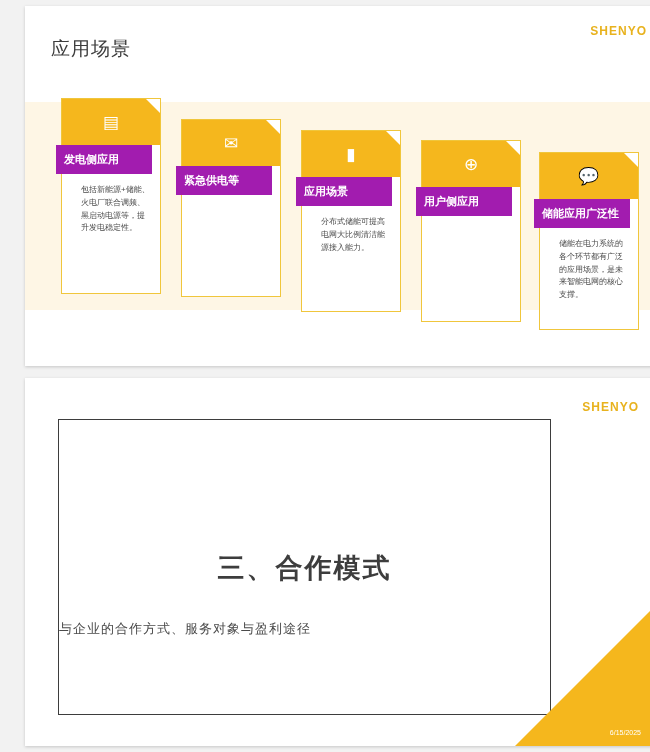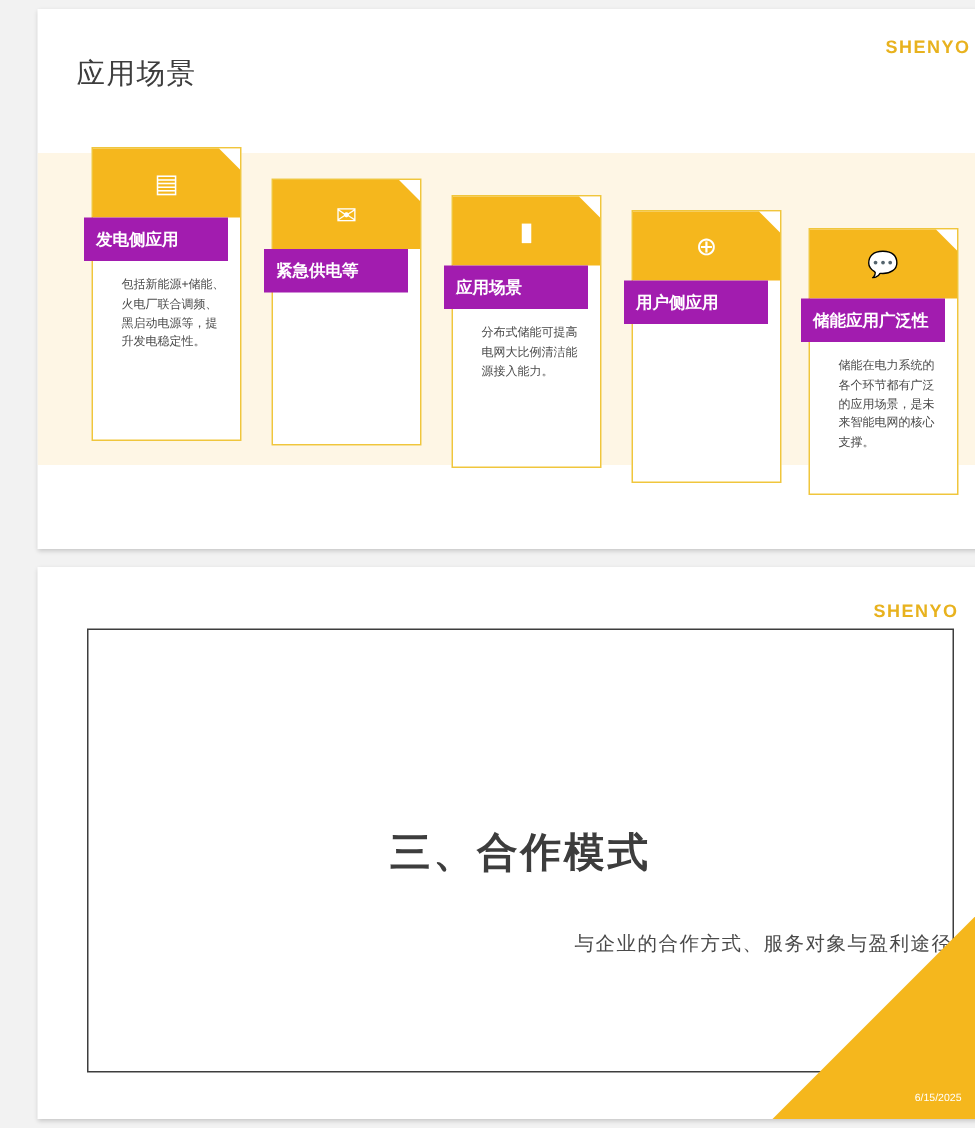--- a/index.html
+++ b/index.html
@@ -133,21 +133,21 @@
     top: 22px;
     color: #e8b21e;
     font-size: 12px;
     font-weight: bold;
     letter-spacing: 1px;
   }
   .s2-frame {
     position: absolute;
     left: 33px;
     top: 41px;
-    width: 578px;
+    width: 493px;
     height: 296px;
     border: 1px solid #3d3d3d;
     box-sizing: border-box;
   }
   .s2-tri {
     position: absolute;
     right: 0px;
     bottom: 0px;
     width: 0; height: 0;
     border-bottom: 148px solid #f5b71d;
@@ -160,21 +160,21 @@
     text-align: center;
     font-size: 27px;
     font-weight: bold;
     color: #3d3d3d;
     letter-spacing: 2px;
   }
   .s2-sub {
     position: absolute;
     left: 0; right: 0;
     top: 200px;
-    text-align: right;
+    text-align: left;
     font-size: 13px;
     color: #4a4a4a;
     letter-spacing: 1px;
   }
   .s2-date {
     position: absolute;
     right: 22px;
     bottom: 10px;
     font-size: 7px;
     color: #ffffff;

